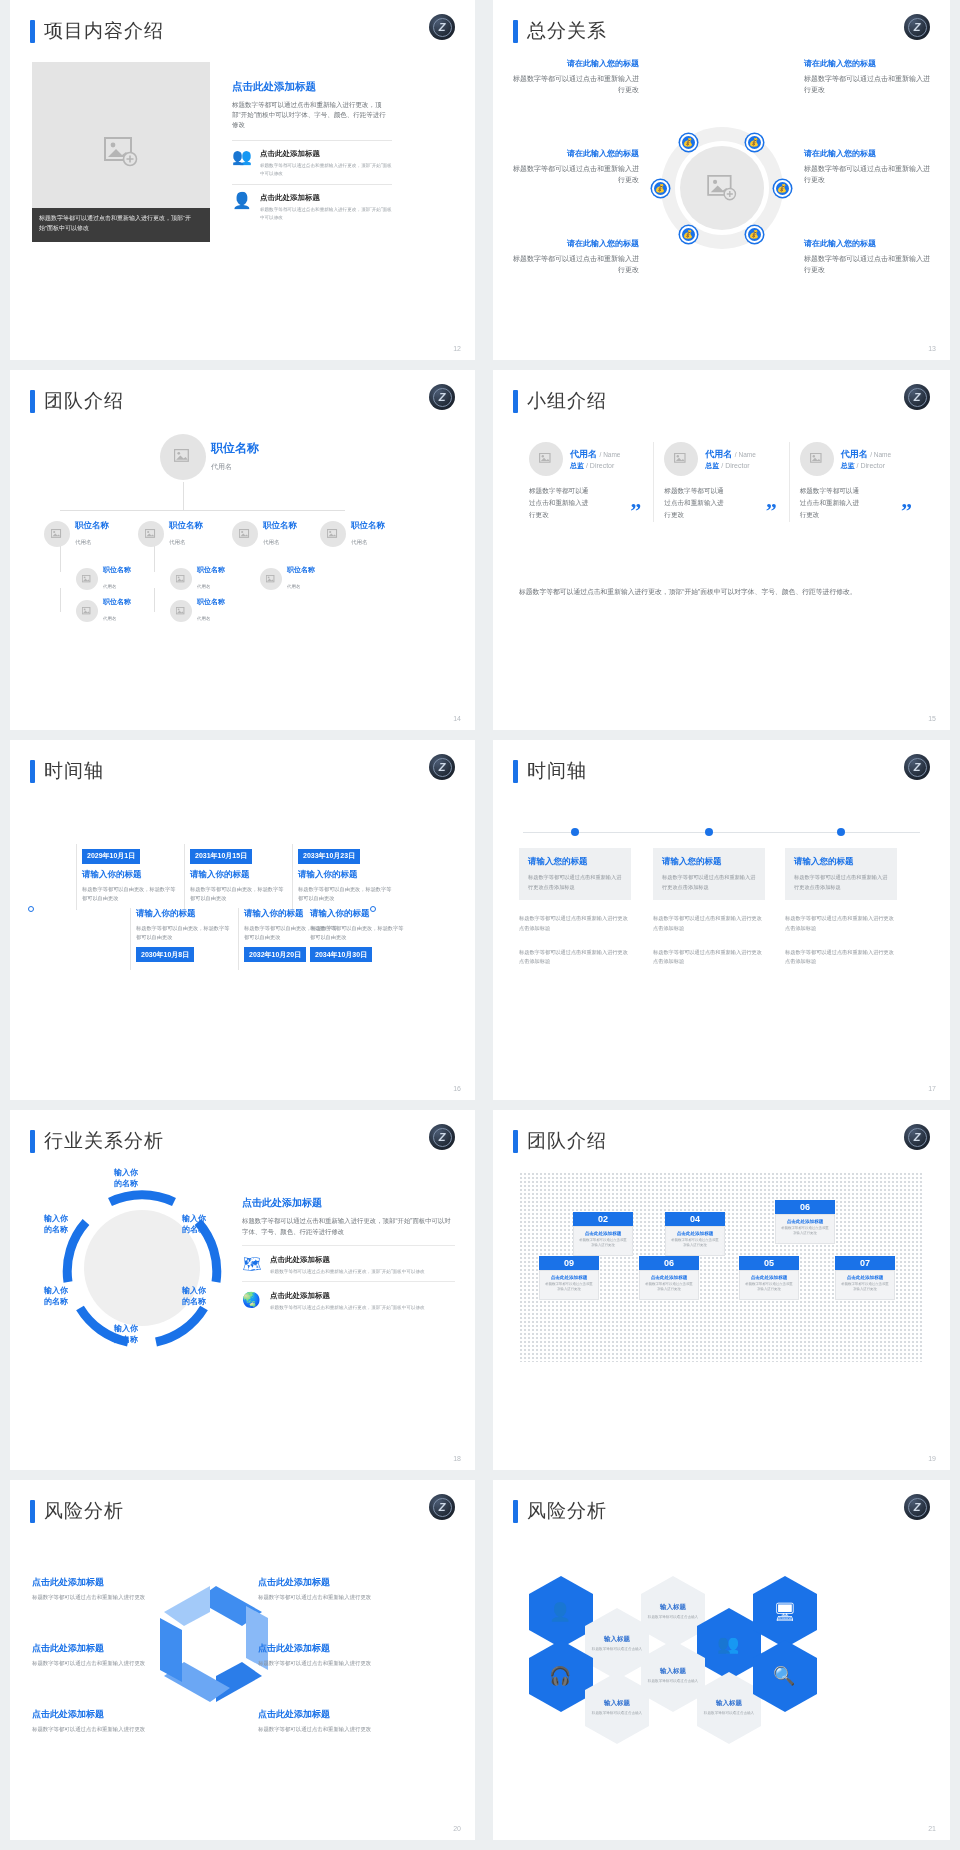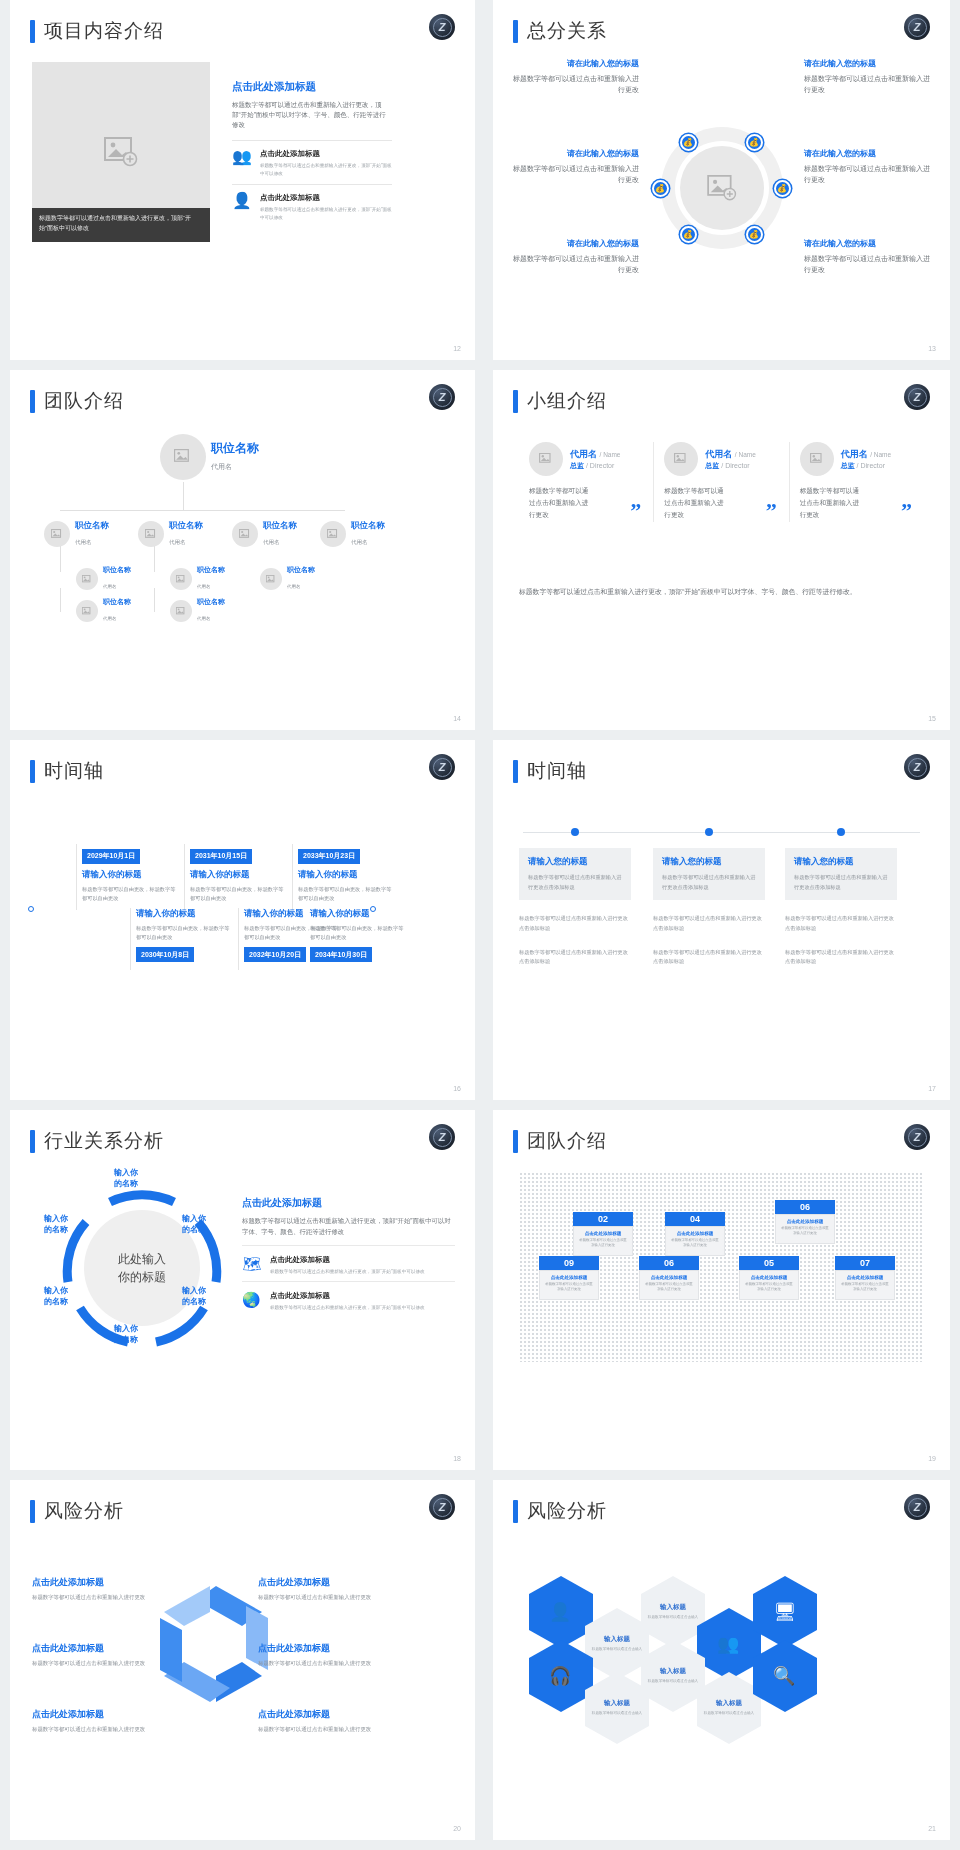--- a/index.html
+++ b/index.html
@@ -571,24 +571,20 @@
       <svg width="168" height="168" viewBox="0 0 168 168" style="position:absolute;inset:0">
         <g fill="none" stroke="#1a72e8" stroke-width="9" stroke-linecap="butt">
           <path d="M52 18 A74 74 0 0 1 116 18"></path>
           <path d="M140 38 A74 74 0 0 1 158 98"></path>
           <path d="M146 124 A74 74 0 0 1 98 158"></path>
           <path d="M70 158 A74 74 0 0 1 22 124"></path>
           <path d="M10 98 A74 74 0 0 1 28 38"></path>
         </g>
       </svg>
       <div class="s18-inner"></div>
-      <div class="s18-center">
-        <span>此处输入</span>
-        <span>你的标题</span>
-      </div>
     </div>
     <div class="s18-lab" style="left:104px;top:58px;white-space:pre-line">输入你
 的名称</div>
     <div class="s18-lab" style="left:172px;top:104px;white-space:pre-line">输入你
 的名称</div>
     <div class="s18-lab" style="left:172px;top:176px;white-space:pre-line">输入你
 的名称</div>
     <div class="s18-lab" style="left:104px;top:214px;white-space:pre-line">输入你
 的名称</div>
     <div class="s18-lab" style="left:34px;top:176px;white-space:pre-line">输入你

